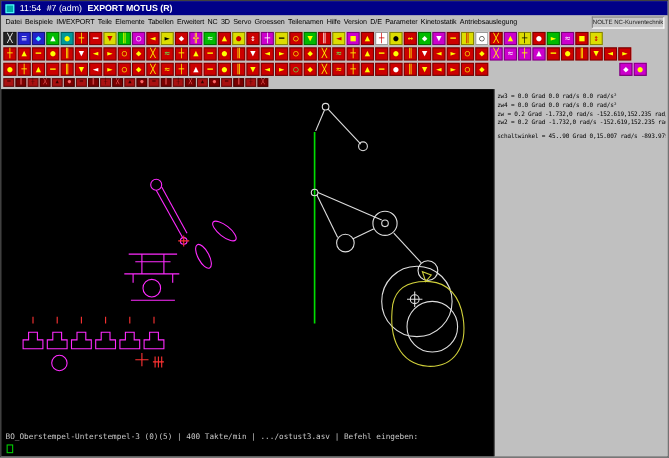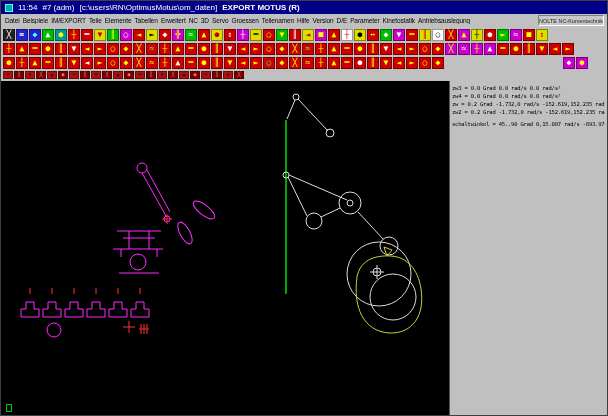--- a/index.html
+++ b/index.html
@@ -78,21 +78,20 @@
 </style>
 </head>
 <body>
 
 <div class="window">
 
   <div class="titlebar">
     <span class="win-icon"></span>
     <span>11:54</span>
     <span>#7 (adm)</span>
-    <span>[c:\users\RN\OptimusMotus\om_daten]</span>
     <span class="app">EXPORT MOTUS (R)</span>
   </div>
 
   <div class="menubar">
     <div class="menubar-items">
         <span class="menu-item">Datei</span>
         <span class="menu-item">Beispiele</span>
         <span class="menu-item">IM/EXPORT</span>
         <span class="menu-item">Teile</span>
         <span class="menu-item">Elemente</span>
@@ -340,20 +339,21 @@
           <line x1="369" y1="191" x2="383" y2="191"></line>
           <line x1="376" y1="184" x2="376" y2="198"></line>
         </g>
 
         <g class="yel">
           <path d="M356,196 C352,226 362,250 388,252 C412,253 424,234 420,208 C417,188 406,176 390,175 C372,174 359,180 356,196 Z"></path>
           <path d="M386,175 l-3,-9 l8,3 z"></path>
         </g>
       </svg>
 
+      <div class="statusline">BO_Oberstempel-Unterstempel-3 (0)(5) | 400 Takte/min | .../ostust3.asv | Befehl eingeben:</div>
       <div class="cursor-box"></div>
     </div>
 
     <div class="side-panel">
       <div>
           <div class="info-line">zw3 = 0.0 Grad   0.0 rad/s   0.0 rad/s²</div>
           <div class="info-line">zw4 = 0.0 Grad   0.0 rad/s   0.0 rad/s²</div>
           <div class="info-line">zw  = 0.2 Grad   -1.732,0 rad/s   -152.619,152.235 rad/s²</div>
           <div class="info-line">zw2 = 0.2 Grad   -1.732,0 rad/s   -152.619,152.235 rad/s²</div>
           <div class="info-line">schaltwinkel = 45..90 Grad   0,15.007 rad/s   -893.979,893.979 rad/s²</div>

